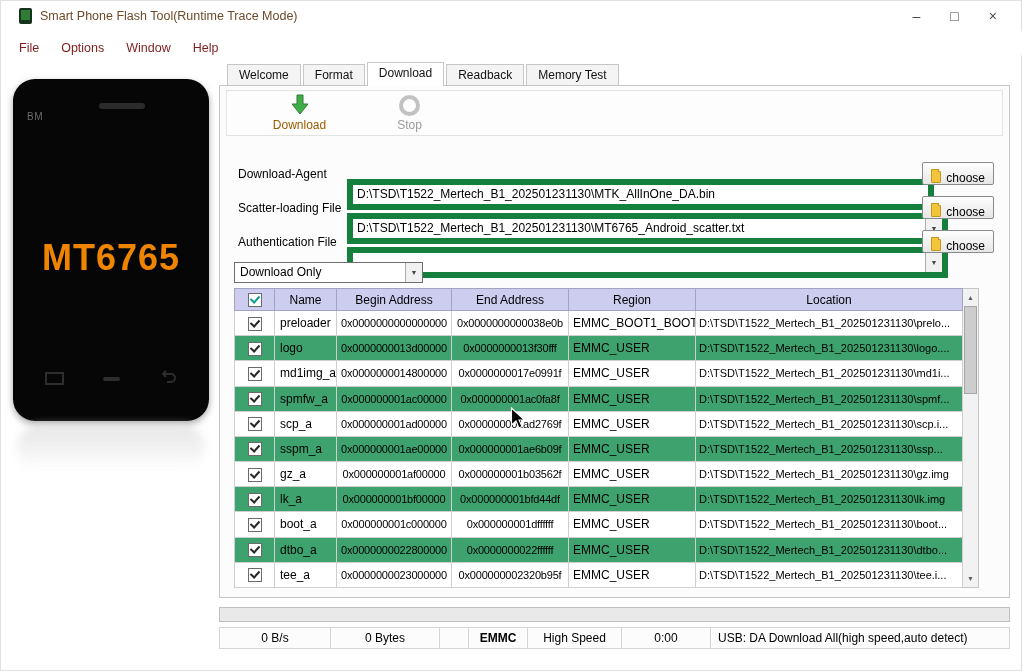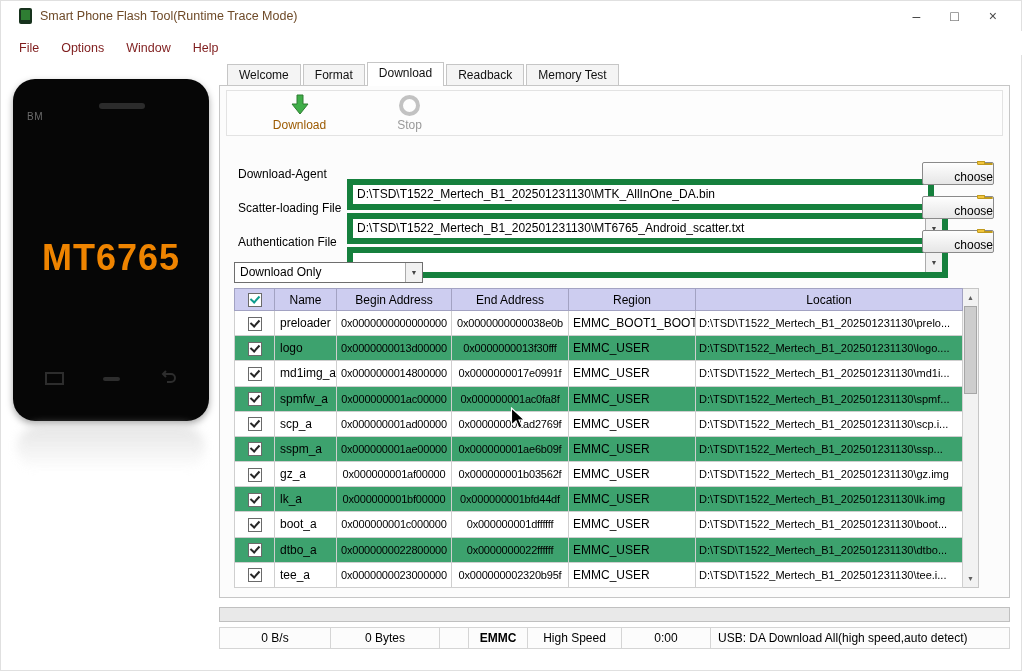--- a/index.html
+++ b/index.html
@@ -48,21 +48,21 @@
   .tool.download .tlabel{color:#9c5a00;}
   .tool.stop .tlabel{color:#9a9a9a;}
   .stop-circle{width:13px;height:13px;border:4px solid #c2c2c2;border-radius:50%;}
 
   
   .frow{position:absolute;left:18px;width:758px;height:23px;}
   .flabel{position:absolute;left:0;top:4px;white-space:nowrap;}
   .ffield{position:absolute;left:109px;top:16px;width:567px;height:19px;border:6px solid #15803d;background:#fff;box-sizing:content-box;line-height:19px;padding:0 4px 0 4px;white-space:nowrap;overflow:hidden;}
   .ffield.combo{padding-right:18px;}
   .drop{position:absolute;right:0;top:0;bottom:0;width:16px;border-left:1px solid #ababab;background:#f1f1f1;display:flex;align-items:center;justify-content:center;font-size:7px;color:#444;}
-  .choosebtn{position:absolute;left:684px;top:-1px;width:72px;height:23px;background:linear-gradient(#fefefe,#e6e6e6);border:1px solid #8a8a8a;border-radius:2px;display:flex;align-items:flex-end;justify-content:center;gap:5px;font-family:inherit;font-size:12px;color:#000;padding:0;flex-direction:column;}
+  .choosebtn{position:absolute;left:684px;top:-1px;width:72px;height:23px;background:linear-gradient(#fefefe,#e6e6e6);border:1px solid #8a8a8a;border-radius:2px;display:flex;align-items:flex-start;justify-content:center;gap:5px;font-family:inherit;font-size:12px;color:#000;padding:8px;}
   .folder{width:14px;height:10px;background:#f2c53c;border:1px solid #c09a1e;border-radius:1px;position:relative;display:inline-block;}
   .folder::before{content:"";position:absolute;top:-3px;left:-1px;width:6px;height:2px;background:#f2c53c;border:1px solid #c09a1e;border-bottom:none;border-radius:1px 1px 0 0;}
 
   .mode{position:absolute;left:14px;top:176px;width:146px;height:19px;border:1px solid #6e6e6e;background:#fff;line-height:19px;padding:0 36px 0 5px;box-sizing:content-box;white-space:nowrap;}
 
   
   .table-wrap{position:absolute;left:14px;top:202px;width:745px;height:300px;display:flex;align-items:stretch;}
   table.grid{border-collapse:collapse;table-layout:fixed;width:728px;background:#fff;}
   .grid th{background:var(--header-bg,#cdcdf0);border:1px solid #a2a2c2;height:21px;font-weight:normal;font-size:12px;text-align:center;padding:0 2px;overflow:hidden;white-space:nowrap;}
   .grid td{border:1px solid #cfcfcf;height:22px;padding:0 3px;white-space:nowrap;overflow:hidden;font-size:12px;background:#fff;}

